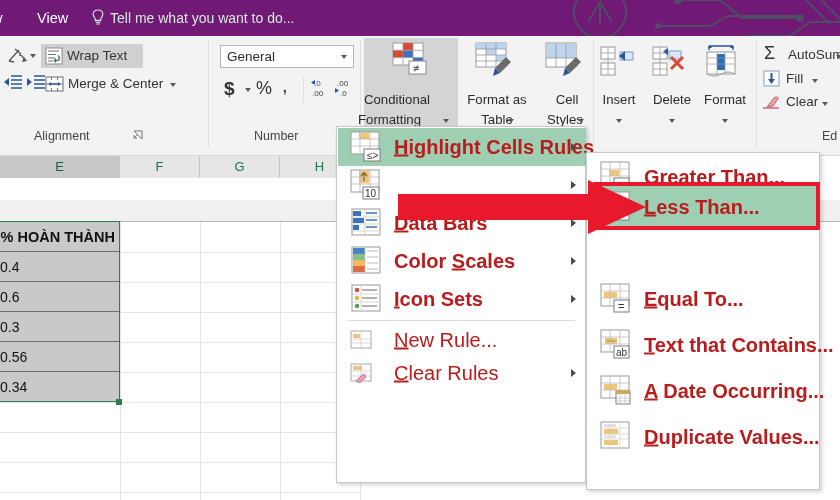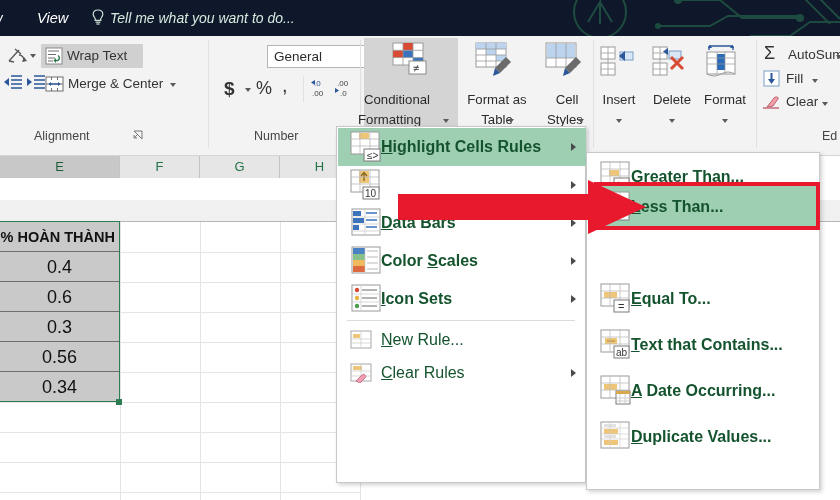--- a/index.html
+++ b/index.html
@@ -8,21 +8,21 @@
     font-family: "Liberation Sans", sans-serif;
     background:#ffffff;
     position:relative;
     -webkit-font-smoothing:antialiased;
   }
   .root{ position:absolute; left:0; top:0; width:840px; height:500px; overflow:hidden; }
 
   
   .titlebar{
     position:absolute; left:0; top:0; width:840px; height:49px;
-    background:#0f172a; overflow:hidden;font-style:italic;
+    background:#701a75; overflow:hidden;
   }
   .tb-deco{ position:absolute; right:0; top:-8px; width:340px; height:56px; opacity:.5; }
   .tab{
     position:absolute; top:6px; color:#ffffff; font-size:14.5px; line-height:24px;
     white-space:nowrap;
   }
   .tab-review{ left:-8px; }
   .tab-view{ left:37px; }
   .tellme{
     position:absolute; left:110px; top:7px; color:#d7e8de; font-size:14px; line-height:22px;
@@ -44,21 +44,21 @@
   
   .wrap-text-btn{
     position:absolute; left:41px; top:8px; width:102px; height:24px;
     background:#d0d0d0; border-radius:1px;
   }
   .lbl{ position:absolute; font-size:13.5px; color:#333; white-space:nowrap; }
 
   
   .numfmt-box{
     position:absolute; left:220px; top:9px; width:134px; height:23px;
-    background:#fff; border:1px solid #b5b5b5;margin-left:47px;
+    background:#fff; border:1px solid #b5b5b5;
   }
   .numfmt-box .t{ position:absolute; left:6px; top:3px; font-size:13.5px; color:#2b2b2b; }
   .caret-sm{
     position:absolute; width:0;height:0;border-left:3.5px solid transparent;
     border-right:3.5px solid transparent;border-top:4px solid #5a5a5a;
   }
 
   
   .cf-btn{
     position:absolute; left:364px; top:2px; width:94px; height:126px;
@@ -82,22 +82,22 @@
     background:#f0f0f0; border-bottom:1px solid #b6b6b6;
   }
   .colhdr{
     position:absolute; top:0; height:22px; line-height:22px; text-align:center;
     font-size:13px; color:#217346; background:#e6e6e6; border-right:1px solid #c4c4c4;
   }
   .colhdr.sel{ background:#c8c8c8; color:#1e5f3a; font-weight:normal; }
   .gridline-v{ position:absolute; width:1px; background:#e4e4e4; }
   .gridline-h{ position:absolute; height:1px; background:#e4e4e4; }
   .cell{
-    position:absolute; height:30px; line-height:30px; font-size:18px; color:#111;
-    text-align:center; background:#c9c9c9; border-bottom:1px solid #6f6f6f;
+    position:absolute; height:30px; line-height:30px; font-size:14px; color:#111;
+    text-align:left; background:#c9c9c9; border-bottom:1px solid #6f6f6f;
     overflow:hidden; white-space:nowrap;
   }
   .cell.hdr{ font-weight:bold; font-size:14.5px; text-align:right; padding-right:4px; }
   .selbox{
     position:absolute; border:1.6px solid #2e7d52; pointer-events:none;
   }
   .selhandle{ position:absolute; width:6px; height:6px; background:#2e7d52; }
 
   
   .menu{
@@ -105,22 +105,22 @@
     box-shadow:2px 2px 4px rgba(0,0,0,.18);
   }
   .menu-main{ left:336px; top:126px; width:250px; height:357px; }
   .menu-sub{ left:586px; top:152px; width:234px; height:338px; }
   .mi{
     position:absolute; left:1px; width:248px; height:38px; cursor:default;
   }
   .menu-sub .mi{ width:232px; }
   .mi.hl{ background:#9ecfb3; }
   .mi-text{
-    position:absolute; left:43px; top:50%; transform:translateY(-50%);
-    font-size:16px; color:#14532d; white-space:nowrap;
+    position:absolute; left:56px; top:50%; transform:translateY(-50%);
+    font-size:20px; color:#b91c1c; white-space:nowrap;
   }
   .mi-text.b{ font-weight:bold; }
   .mi-icon{ position:absolute; left:12px; top:50%; transform:translateY(-50%); }
   .mi-arrow{
     position:absolute; right:10px; top:50%; transform:translateY(-50%);
     width:0;height:0;border-top:4px solid transparent;border-bottom:4px solid transparent;
     border-left:5px solid #4a4a4a;
   }
   .mi-sep{ position:absolute; left:10px; width:228px; height:1px; background:#dcdcdc; }
   .u{ text-decoration:underline; }

